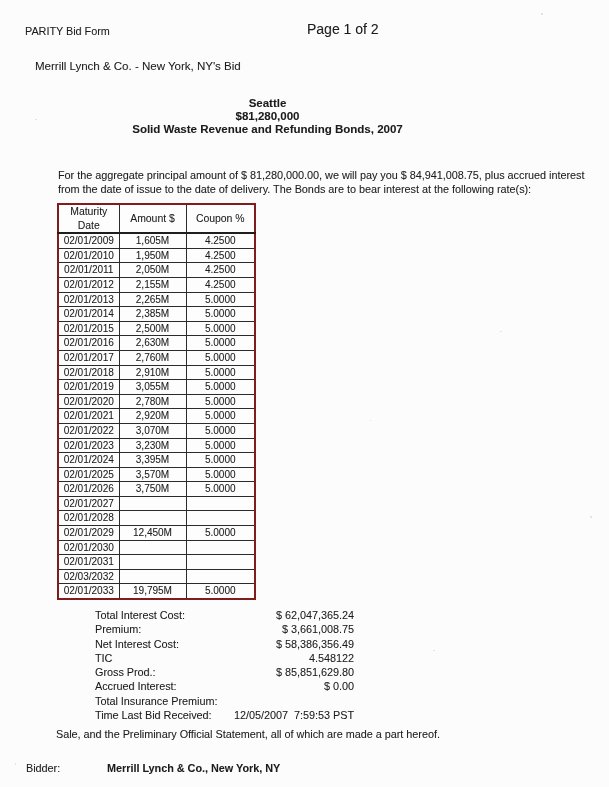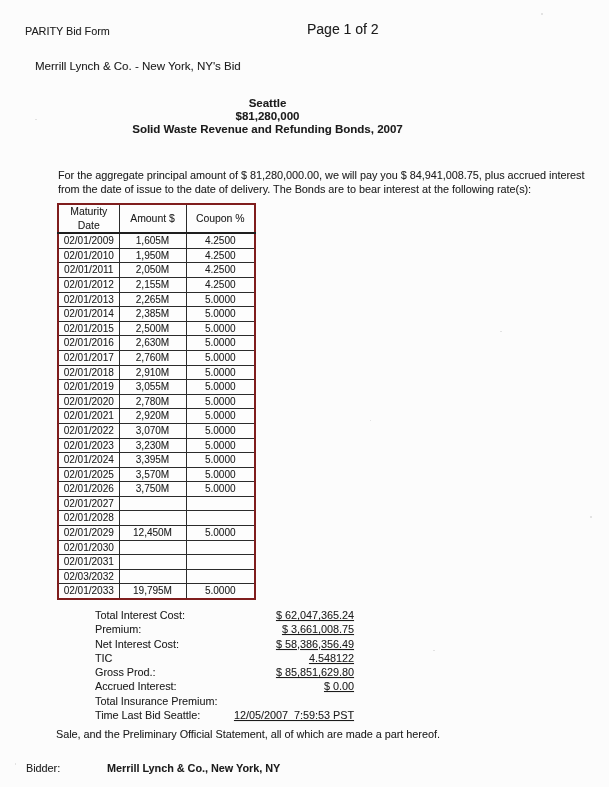--- a/index.html
+++ b/index.html
@@ -59,21 +59,21 @@
   col.c-amount   { width: 67px; }
   col.c-coupon   { width: 69px; }
   .summary {
     position: absolute; left: 95px; top: 609px; width: 259px;
     font-size: 10.8px;
   }
   .summary-row {
     display: flex; justify-content: space-between; align-items: flex-start;
     height: 14.3px;
   }
-  .s-value { white-space: pre; text-align: right; text-decoration: underline; }
+  .s-value { white-space: pre; text-align: right; }
   .terms {
     position: absolute; left: 28px; top: 728px;
     font-size: 10.8px; line-height: 13.8px;
   }
   .bidder-label {
     position: absolute; left: 26px; top: 762px;
     font-size: 10.8px;
   }
   .bidder-name {
     position: absolute; left: 107px; top: 762px;
@@ -271,21 +271,21 @@
       </div>
       <div class="summary-row">
         <span class="s-label">Accrued Interest:</span>
         <span class="s-value">$ 0.00</span>
       </div>
       <div class="summary-row">
         <span class="s-label">Total Insurance Premium:</span>
         <span class="s-value"></span>
       </div>
       <div class="summary-row">
-        <span class="s-label">Time Last Bid Seattle:</span>
+        <span class="s-label">Time Last Bid Received:</span>
         <span class="s-value">12/05/2007  7:59:53 PST</span>
       </div>
     </div>
 
   <div class="terms">
     <span class="line">Sale, and the Preliminary Official Statement, all of which are made a part hereof.</span>
   </div>
 
   <div class="bidder-label">Bidder:</div>
   <div class="bidder-name">Merrill Lynch &amp; Co., New York, NY</div>

